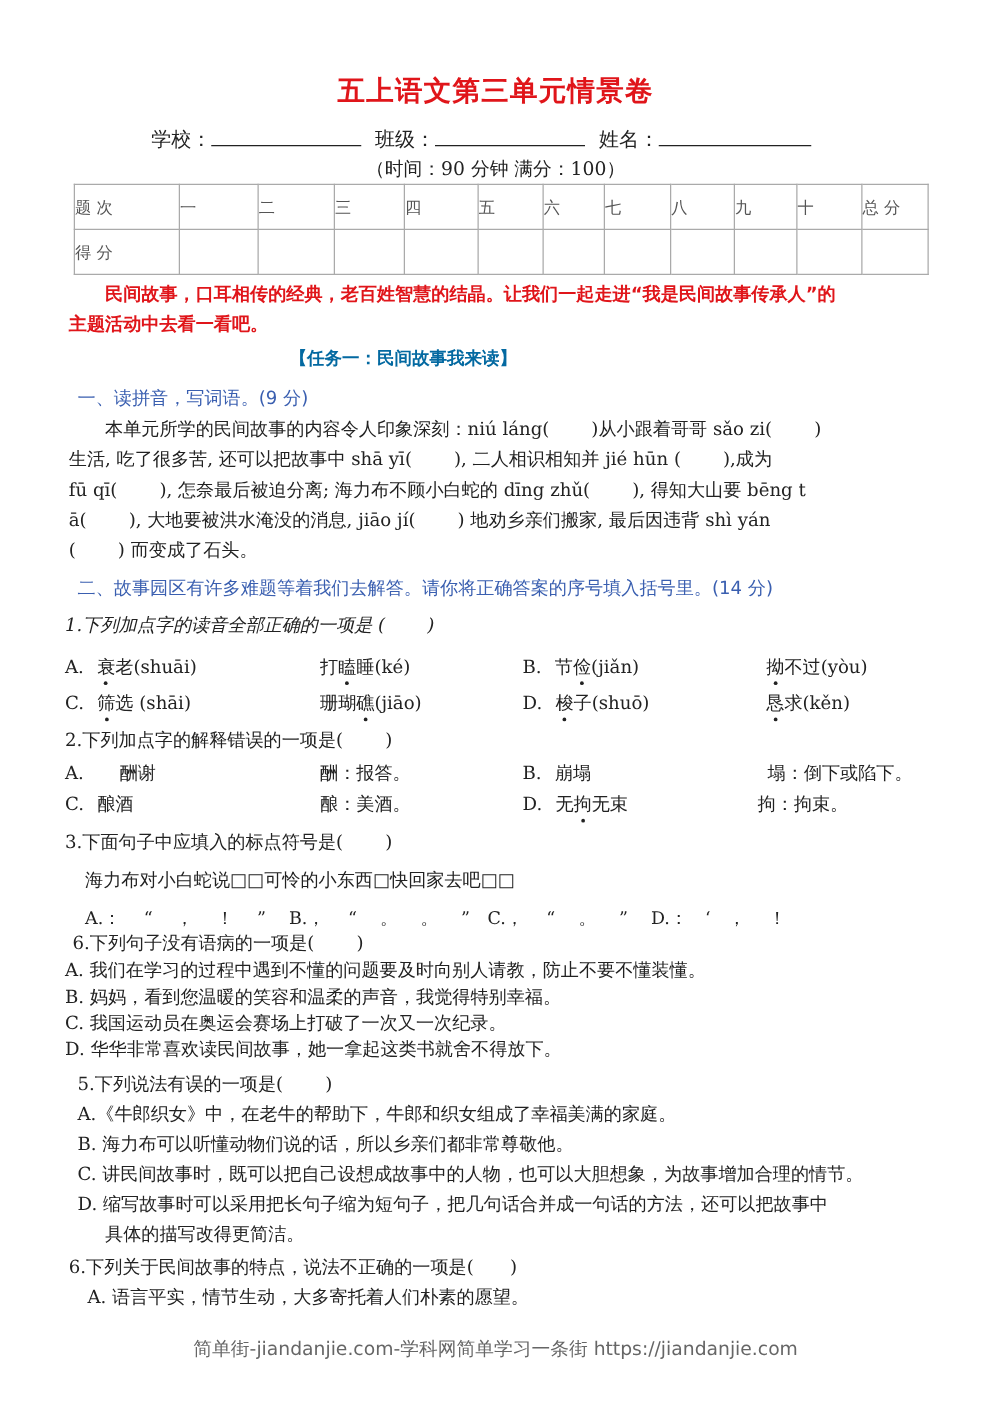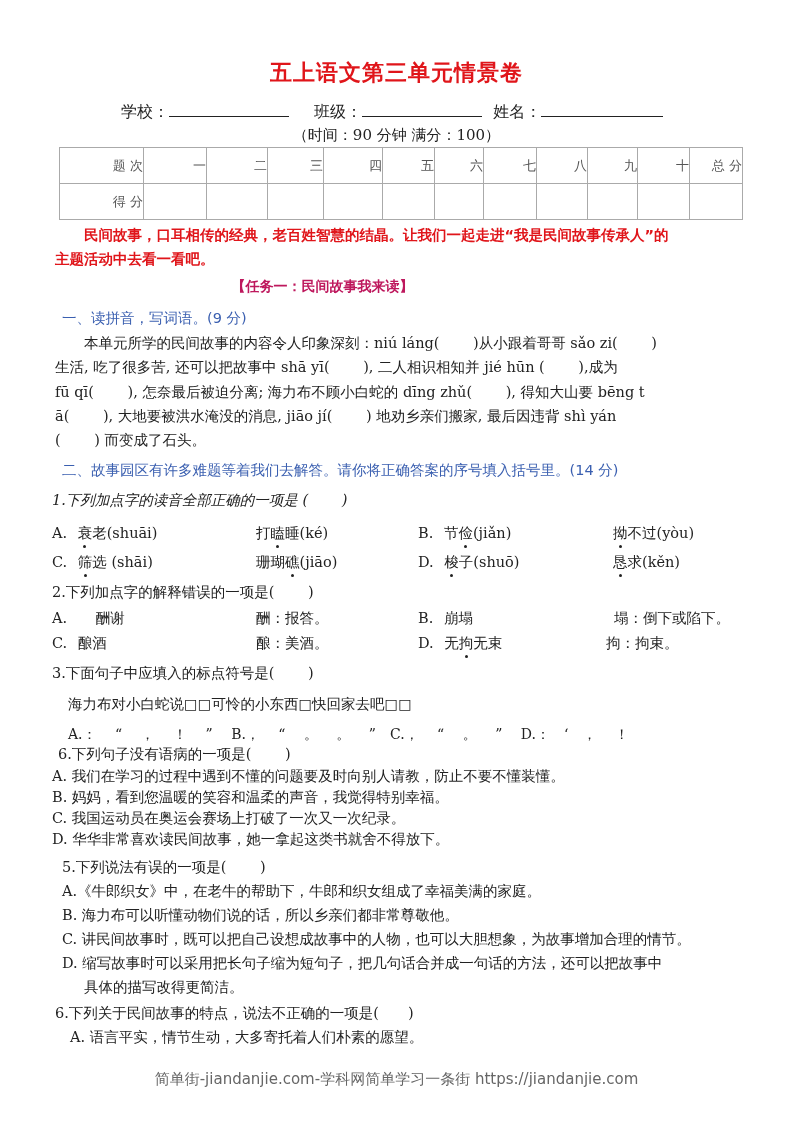--- a/index.html
+++ b/index.html
@@ -5,43 +5,43 @@
   html, body { margin:0; padding:0; background:#ffffff; }
   body { width:793px; height:1121px; position:relative; overflow:hidden;
          font-family:"DejaVu Serif","Liberation Serif",serif; color:#222; }
   .abs { position:absolute; white-space:nowrap; }
   .title { left:0; width:793px; top:58px; text-align:center; font-size:22px; font-weight:bold;
            color:#e0151a; letter-spacing:1px; font-family:"DejaVu Sans","Liberation Sans",sans-serif; }
   .info { top:102px; font-size:16px; color:#222; }
   .blank { display:inline-block; border-bottom:1px solid #222; height:14px; vertical-align:baseline; }
   .time { top:126px; left:0; width:793px; text-align:center; font-size:15px; }
   table.score { position:absolute; left:59px; top:147px; border-collapse:collapse; font-size:13px; color:#555; }
-  table.score td { border:1px solid #aaa; text-align:right; padding:0; }
+  table.score td { border:1px solid #aaa; text-align:left; padding:0; }
   table.score tr.r1 td { height:35px; }
   table.score tr.r2 td { height:35px; }
   .intro { left:55px; font-size:14.5px; font-weight:bold; color:#e0151a;
            font-family:"DejaVu Sans","Liberation Sans",sans-serif; }
-  .task { left:0; width:645px; text-align:center; top:278px; font-size:14px; font-weight:bold; color:#be185d;
+  .task { left:0; width:645px; text-align:center; top:278px; font-size:14px; font-weight:bold; color:#0369a1;
           font-family:"DejaVu Sans","Liberation Sans",sans-serif; }
   .sec { font-size:14.5px; color:#3a5fb0; font-family:"DejaVu Sans","Liberation Sans",sans-serif; }
   .p { font-size:14.5px; color:#222; }
   .dot { position:relative; display:inline-block; }
   .dot::after { content:""; position:absolute; left:50%; bottom:-5px; width:3px; height:3px; margin-left:-1.5px;
                 border-radius:50%; background:#222; }
   .footer { left:0; width:793px; top:1070px; text-align:center; font-size:15px; color:#666;
             font-family:"DejaVu Sans","Liberation Sans",sans-serif; }
 </style>
 </head>
 <body>
 
 <div class="abs title">五上语文第三单元情景卷</div>
 
 <div class="abs info" style="left:121px;">
   <span>学校：</span><span class="blank" style="width:120px;"></span>
-  <span style="margin-left:20px;">班级：</span><span class="blank" style="width:120px;"></span>
+  <span style="margin-left:6px;">班级：</span><span class="blank" style="width:120px;"></span>
   <span style="margin-left:6px;">姓名：</span><span class="blank" style="width:122px;"></span>
 </div>
 <div class="abs time">（时间：90 分钟 满分：100）</div>
 
 <table class="score">
   <tbody>
       <tr class="r1">
     <td style="width:83px;">题 次</td>
     <td style="width:62px;">一</td>
     <td style="width:60px;">二</td>

